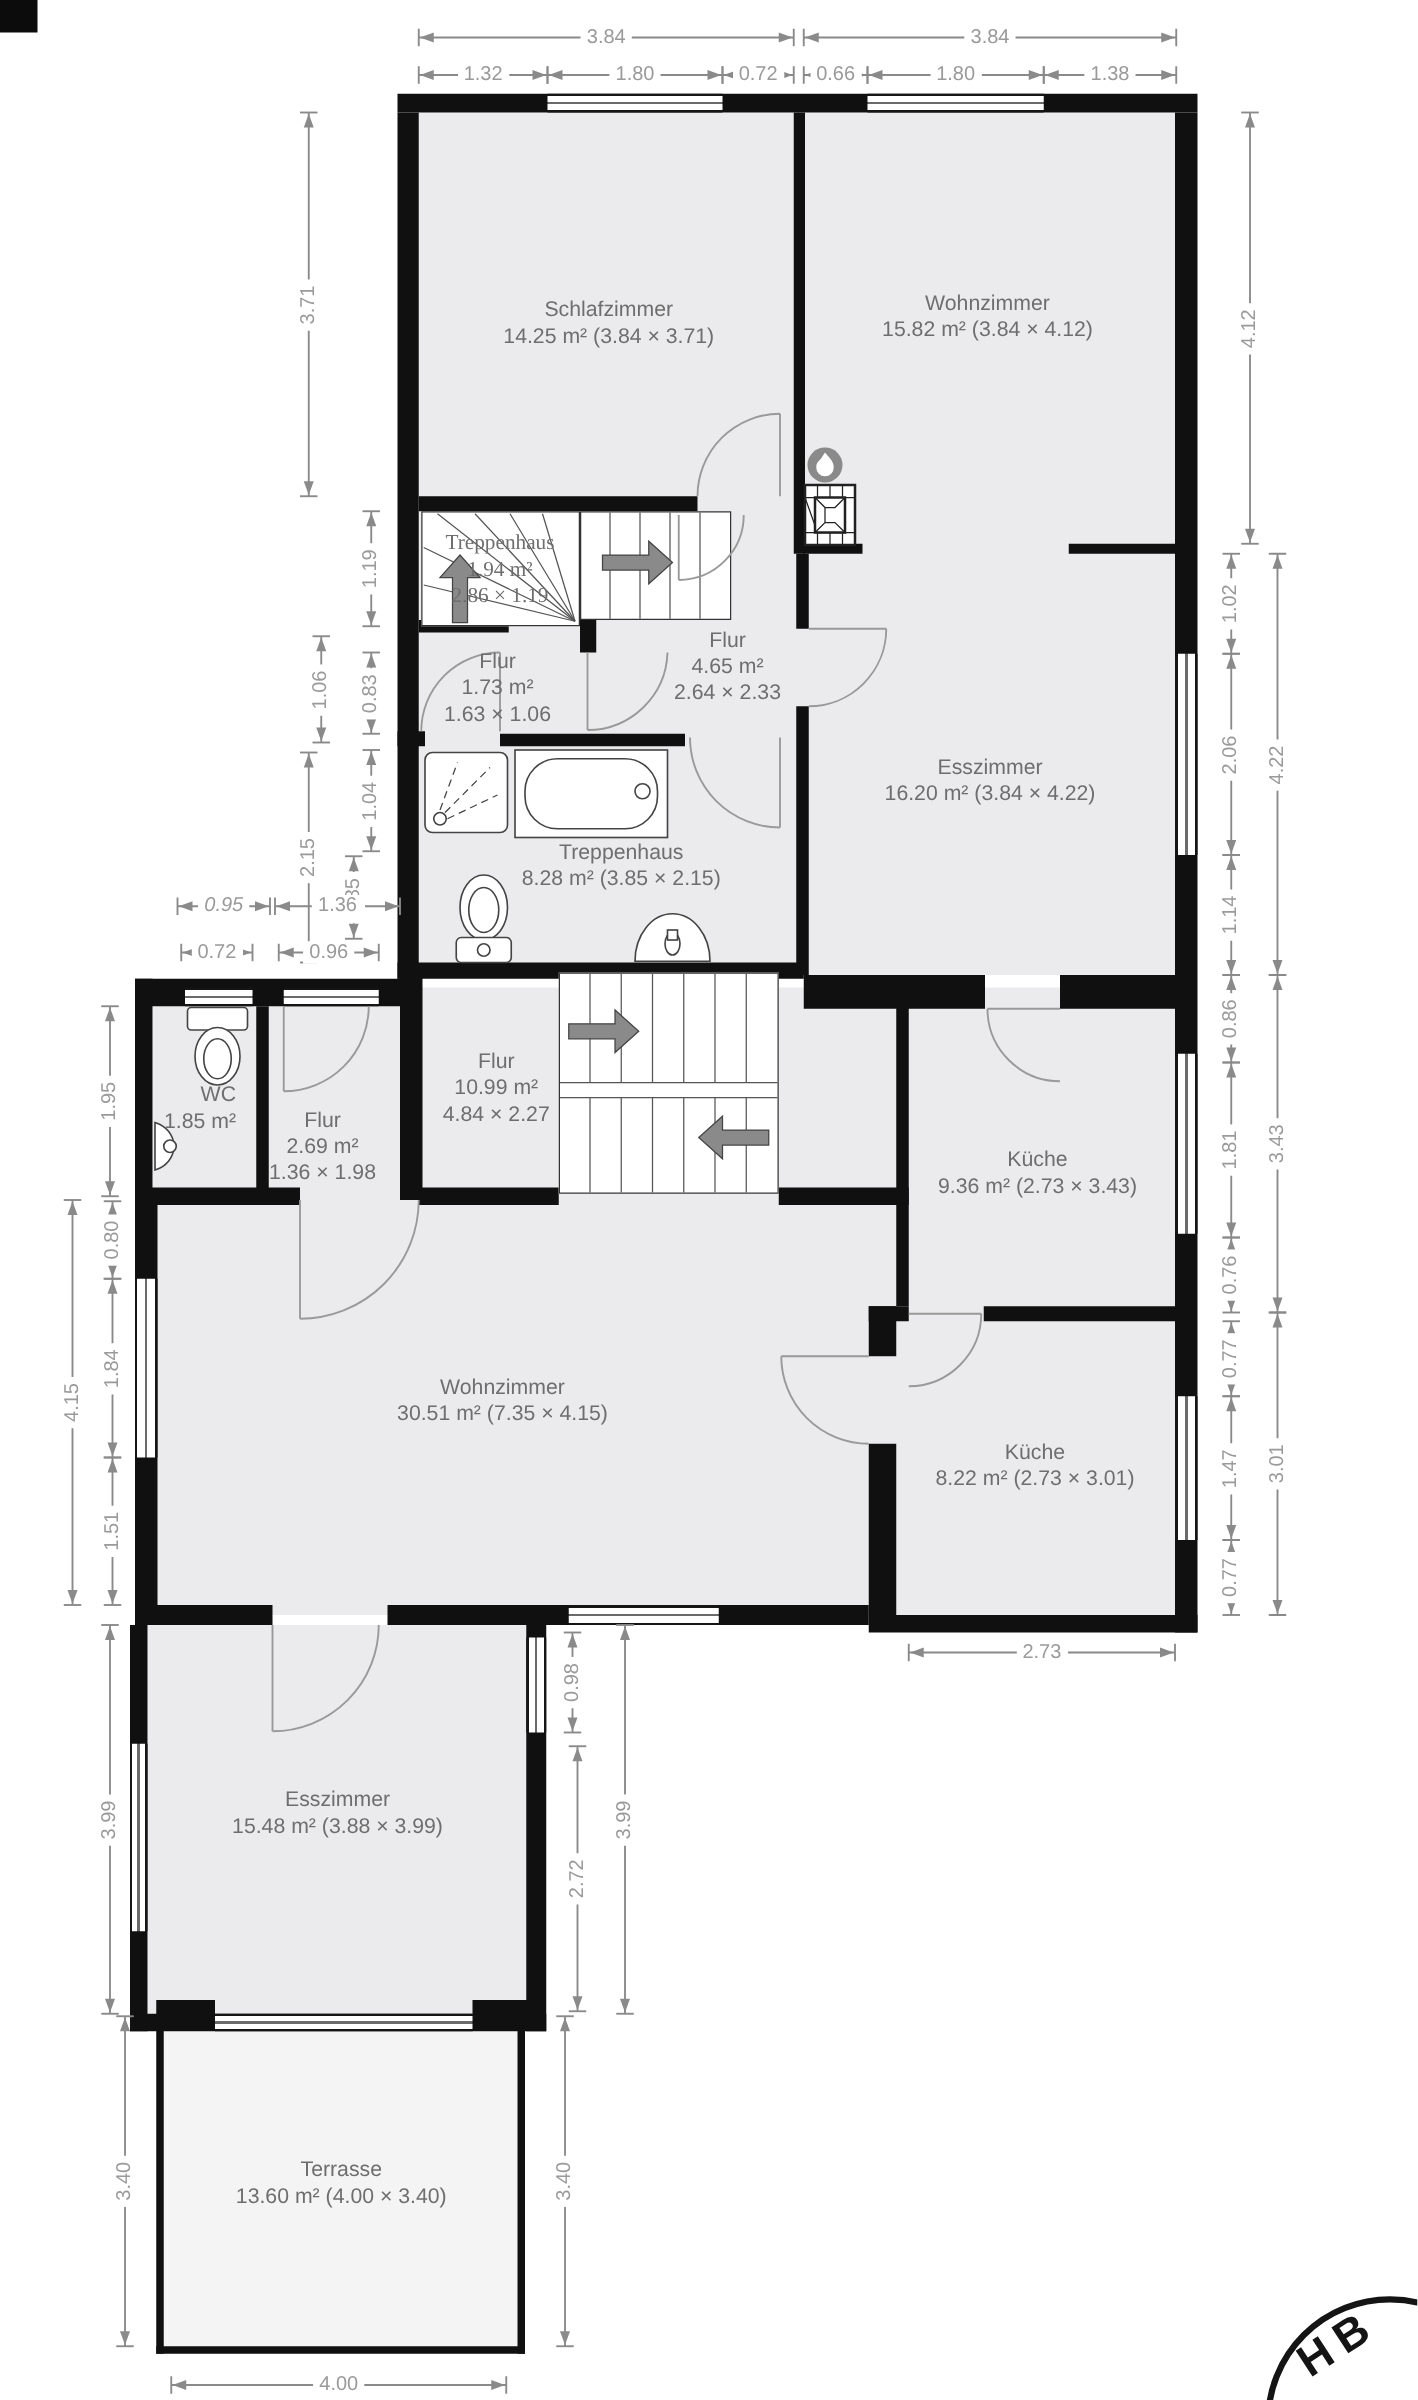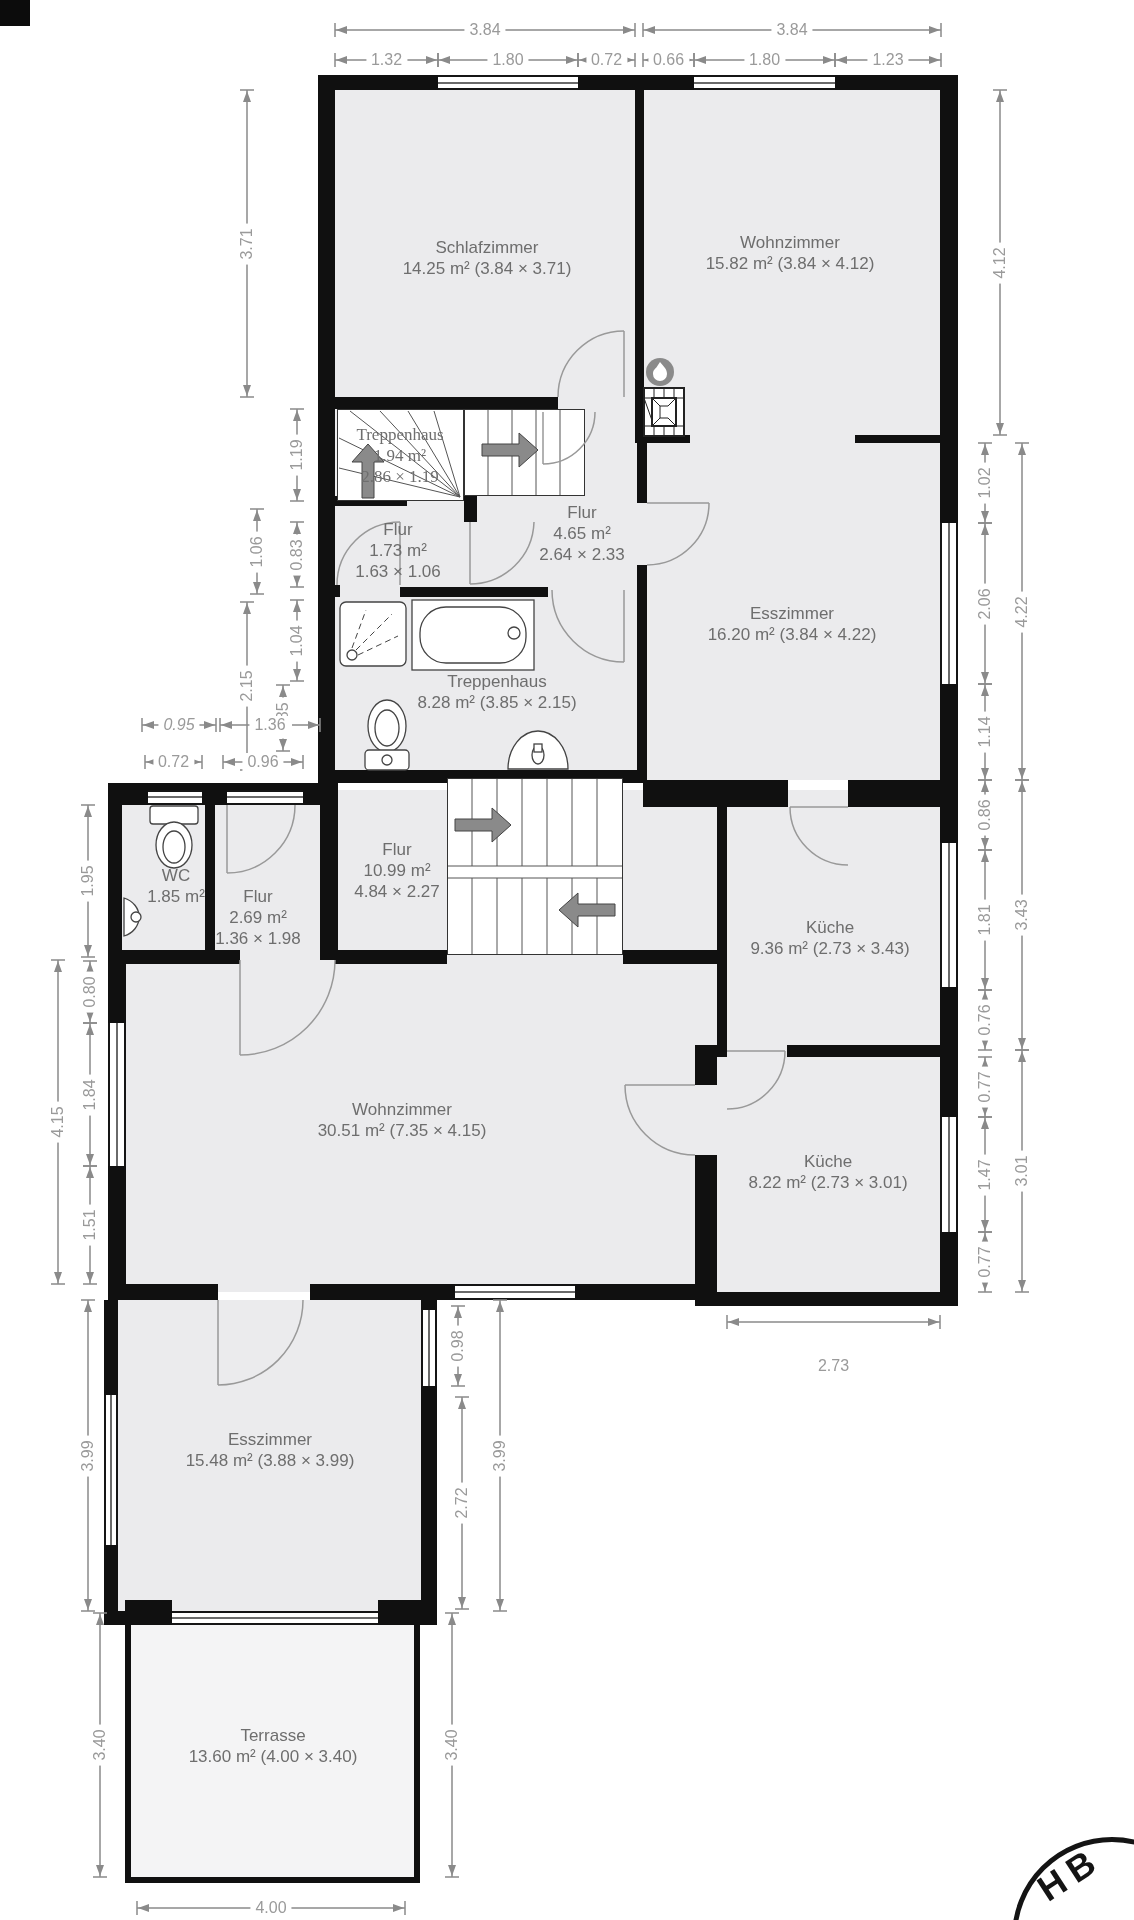--- a/index.html
+++ b/index.html
@@ -580,21 +580,21 @@
         <div>1.63 × 1.06</div>
       </div>
       <div class="rlab" style="left: 792px; top: 624px;">
         <div>Esszimmer</div>
         <div>16.20 m² (3.84 × 4.22)</div>
       </div>
       <div class="rlab" style="left: 497px; top: 692px;">
         <div>Treppenhaus</div>
         <div>8.28 m² (3.85 × 2.15)</div>
       </div>
-      <div class="rlab" style="left: 176px; top: 886px;">
+      <div class="rlab" style="left: 160px; top: 886px; text-align: right;">
         <div>WC</div>
         <div>1.85 m²</div>
       </div>
       <div class="rlab" style="left: 258px; top: 917px;">
         <div>Flur</div>
         <div>2.69 m²</div>
         <div>1.36 × 1.98</div>
       </div>
       <div class="rlab" style="left: 397px; top: 870px;">
         <div>Flur</div>
@@ -623,21 +623,21 @@
       </div>
     </div>
   <div id="dim-labels">
       <span class="dlab" style="left: 485px; top: 30px;">3.84</span>
       <span class="dlab" style="left: 792px; top: 30px;">3.84</span>
       <span class="dlab" style="left: 386.5px; top: 60px;">1.32</span>
       <span class="dlab" style="left: 508px; top: 60px;">1.80</span>
       <span class="dlab" style="left: 606.5px; top: 60px;">0.72</span>
       <span class="dlab" style="left: 668.5px; top: 60px;">0.66</span>
       <span class="dlab" style="left: 764.5px; top: 60px;">1.80</span>
-      <span class="dlab" style="left: 888px; top: 60px;">1.23</span>
+      <span class="dlab" style="left: 888px; top: 60px;">1.38</span>
       <span class="dlab v" style="left: 247px; top: 243.5px;">3.71</span>
       <span class="dlab v" style="left: 297px; top: 455px;">1.19</span>
       <span class="dlab v" style="left: 257px; top: 551.5px;">1.06</span>
       <span class="dlab v" style="left: 297px; top: 554.5px;">0.83</span>
       <span class="dlab v" style="left: 297px; top: 640.5px;">1.04</span>
       <span class="dlab v" style="left: 247px; top: 686px;">2.15</span>
       <span class="dlab v" style="left: 283px; top: 718px;">0.85</span>
       <span class="dlab" style="left: 179px; top: 725px; font-style: italic;">0.95</span>
       <span class="dlab" style="left: 270px; top: 725px;">1.36</span>
       <span class="dlab" style="left: 173.5px; top: 762px;">0.72</span>
@@ -655,21 +655,21 @@
       <span class="dlab v" style="left: 985px; top: 732px;">1.14</span>
       <span class="dlab v" style="left: 1022px; top: 611.5px;">4.22</span>
       <span class="dlab v" style="left: 985px; top: 815px;">0.86</span>
       <span class="dlab v" style="left: 985px; top: 920px;">1.81</span>
       <span class="dlab v" style="left: 985px; top: 1020px;">0.76</span>
       <span class="dlab v" style="left: 1022px; top: 915px;">3.43</span>
       <span class="dlab v" style="left: 985px; top: 1087px;">0.77</span>
       <span class="dlab v" style="left: 985px; top: 1174.5px;">1.47</span>
       <span class="dlab v" style="left: 985px; top: 1262px;">0.77</span>
       <span class="dlab v" style="left: 1022px; top: 1171px;">3.01</span>
-      <span class="dlab" style="left: 833.5px; top: 1322px; margin-top: 44px;">2.73</span>
+      <span class="dlab" style="left: 833.5px; top: 1322px;">2.73</span>
       <span class="dlab v" style="left: 458px; top: 1346px;">0.98</span>
       <span class="dlab v" style="left: 462px; top: 1503px;">2.72</span>
       <span class="dlab v" style="left: 500px; top: 1455.5px;">3.99</span>
       <span class="dlab v" style="left: 452px; top: 1745px;">3.40</span>
       <span class="dlab" style="left: 271px; top: 1908px;">4.00</span>
     </div>
 
   <div id="stamp">
     <div class="ring"></div>
     <div class="stxt">HB</div>

